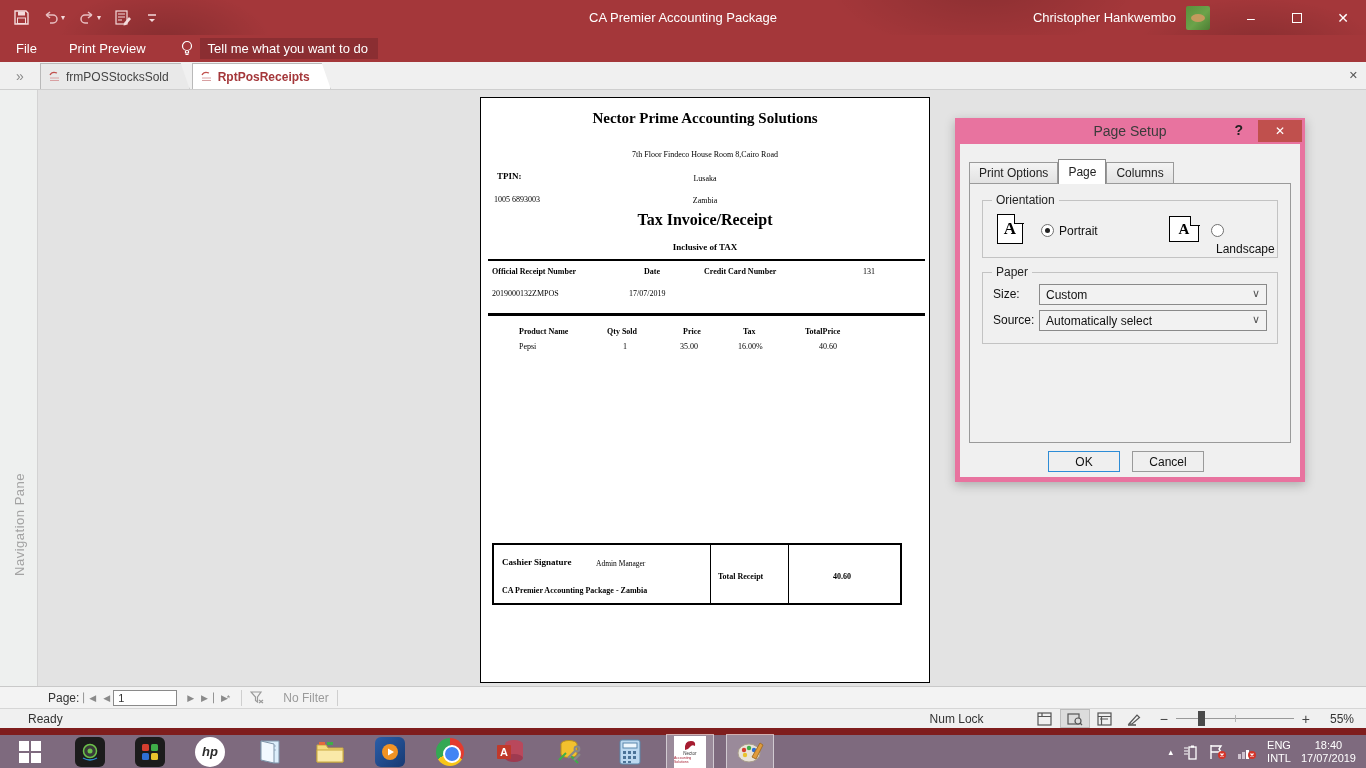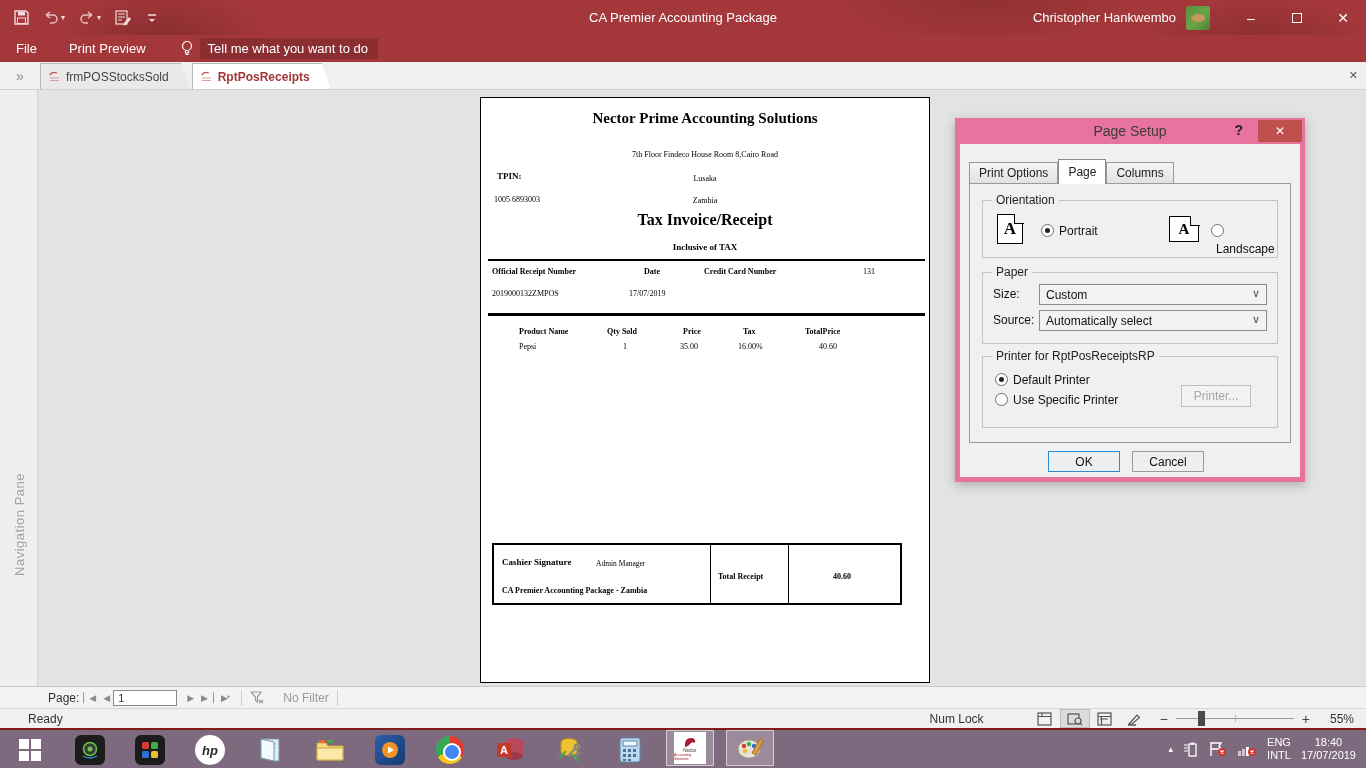--- a/index.html
+++ b/index.html
@@ -103,21 +103,21 @@
   .viewbtn { width:30px; height:100%; display:flex; align-items:center; justify-content:center; }
   .viewbtn.active { background:#dcdcdc; border:1px solid #bdbdbd; }
   .zoomwrap { display:flex; align-items:center; margin:0 10px; }
   .ztrack { width:118px; height:1px; background:#9a9a9a; position:relative; margin:0 8px; }
   .ztick { position:absolute; left:50%; top:-3px; width:1px; height:7px; background:#b5b5b5; }
   .zthumb { position:absolute; left:22px; top:-7px; width:7px; height:15px; background:#4a4a4a; }
   .zsign { font-size:14px; color:#444; }
   .zpct { width:46px; text-align:right; padding-right:12px; }
 
   
-  .taskbar { height:40px; background:#7e6a7e; border-top:2px solid #7f1d1d; display:flex; color:#fff; }
+  .taskbar { height:40px; background:#7e6a7e; border-top:7px solid #7f1d1d; display:flex; align-items:center; color:#fff; }
   .tk { width:60px; height:40px; display:flex; align-items:center; justify-content:center; }
   .tk.active { background:rgba(255,255,255,.22); border:1px solid rgba(255,255,255,.55); width:48px; height:36px; margin:0 6px; }
   .sq { width:30px; height:30px; border-radius:6px; display:flex; align-items:center; justify-content:center; }
   .tray { margin-left:auto; display:flex; align-items:center; gap:10px; padding-right:10px; font-size:11px; }
   .trayblock { text-align:center; line-height:13px; }
   .tray svg { display:block; }
 
   .chrome-ic { width:28px; height:28px; border-radius:50%;
     background:conic-gradient(#e33b2e 0 120deg,#f7c617 120deg 240deg,#34a853 240deg 360deg); position:relative; }
   .chrome-ic::after { content:""; position:absolute; left:7px; top:7px; width:14px; height:14px; border-radius:50%; background:#4285f4; border:2px solid #fff; }
@@ -289,30 +289,20 @@
             <span>Custom</span>
             <span class="arrow">∨</span>
           </span>
           <span class="flabel" style="position:absolute;left:10px;top:40px;">Source:</span>
           <span class="combo" style="position:absolute;left:56px;top:37px;width:228px;">
             <span>Automatically select</span>
             <span class="arrow">∨</span>
           </span>
         </div>
 
-        <div class="group" style="left:12px;right:12px;top:172px;height:72px;">
-          <span class="glabel">Printer for RptPosReceiptsRP</span>
-          <span style="position:absolute;left:12px;top:13px;">
-            <span class="radio on"></span><span class="rlabel">Default Printer</span>
-          </span>
-          <span style="position:absolute;left:12px;top:33px;">
-            <span class="radio"></span><span class="rlabel">Use Specific Printer</span>
-          </span>
-          <span class="btn disabled" style="position:absolute;left:198px;top:28px;width:70px;height:22px;">Printer...</span>
-        </div>
       </div>
 
       <span class="btn default" style="position:absolute;left:88px;top:307px;width:72px;height:21px;">OK</span>
       <span class="btn" style="position:absolute;left:172px;top:307px;width:72px;height:21px;">Cancel</span>
     </div>
   </div>
 </div>
 
 <div class="recnav">
   <span class="lbl">Page:</span>

